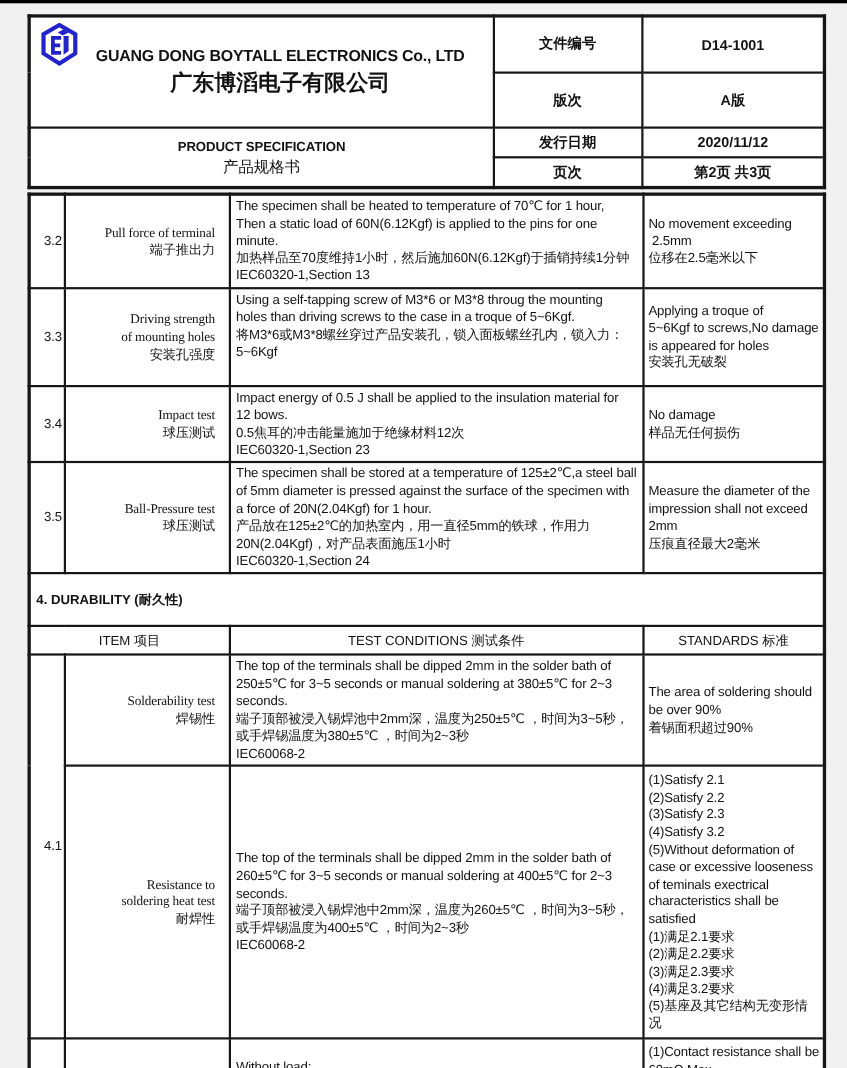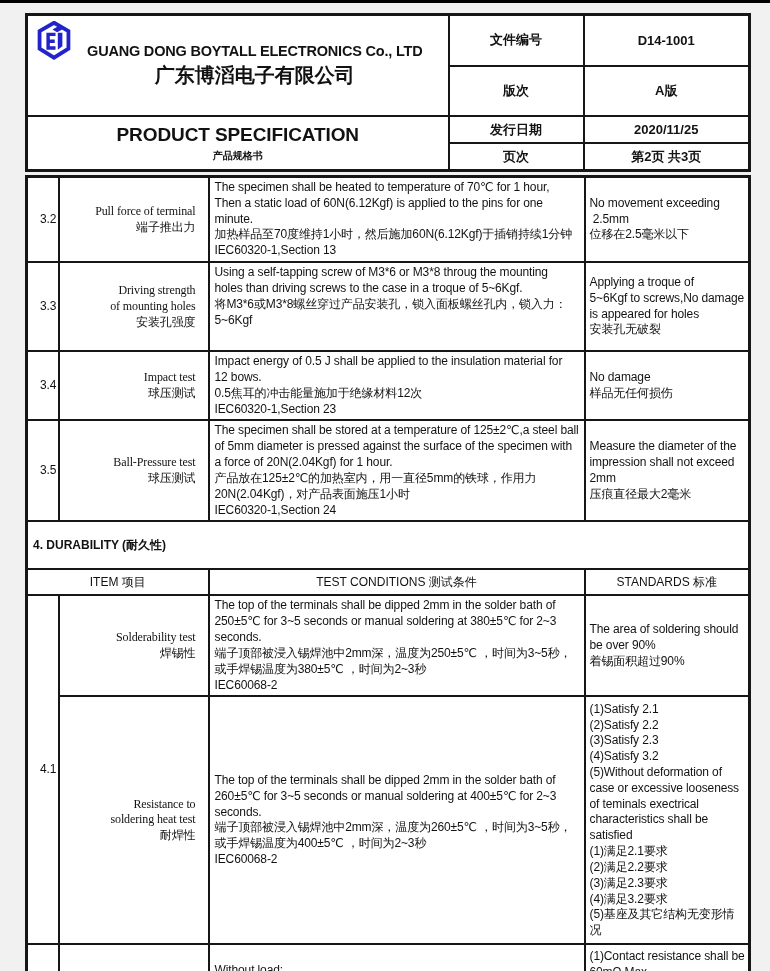--- a/index.html
+++ b/index.html
@@ -15,22 +15,22 @@
   table{border-collapse:collapse;table-layout:fixed;width:723px;background:#fff;}
   table, th, td{border:2px solid #161616;}
   table{border-width:3px;}
   td{padding:1px 12px;vertical-align:middle;overflow:hidden;}
   
   .hdr td{text-align:center;}
   .hdr .company-cell{position:relative;height:97px;}
   .company-cell .logo{position:absolute;left:7px;top:5px;width:38px;height:40px;}
   .company-en{font-weight:bold;font-size:14.5px;letter-spacing:-0.2px;padding-left:34px;}
   .company-cn{font-weight:bold;font-size:20px;padding-left:34px;margin-top:3px;}
-  .title-en{font-weight:bold;font-size:19px;letter-spacing:-0.1px;}
-  .title-cn{font-weight:bold;font-size:10px;margin-top:3px;}
+  .title-en{font-weight:bold;font-size:12px;letter-spacing:-0.1px;}
+  .title-cn{font-weight:normal;font-size:14px;margin-top:3px;}
   .hdr .lbl{font-weight:bold;font-size:13px;height:23px;}
   .hdr .val{font-weight:bold;font-size:13px;}
   
   .main{margin-top:3px;font-size:12px;letter-spacing:-0.12px;line-height:1.32;}
   .main td{font-size:12px;}
   .c-no{}
   .c-item{text-align:right;white-space:pre-line;font-family:Liberation Serif, serif;}
   .c-cond{vertical-align:top;text-align:left;white-space:pre-wrap;padding:2px 3px 2px 5px;}
   .c-cond.mid{vertical-align:middle;}
   .c-std{text-align:left;white-space:pre-wrap;padding:2px 2px 2px 4px;}
@@ -71,21 +71,21 @@
     <tr>
       <td class="lbl">版次</td>
       <td class="val">A版</td>
     </tr>
     <tr>
       <td rowspan="2" style="height:47px;">
         <div class="title-en">PRODUCT SPECIFICATION</div>
         <div class="title-cn">产品规格书</div>
       </td>
       <td class="lbl">发行日期</td>
-      <td class="val">2020/11/25</td>
+      <td class="val">2020/11/12</td>
     </tr>
     <tr>
       <td class="lbl">页次</td>
       <td class="val">第2页  共3页</td>
     </tr>
   </tbody>
     </table>
 
   <table class="main">
     <colgroup>

